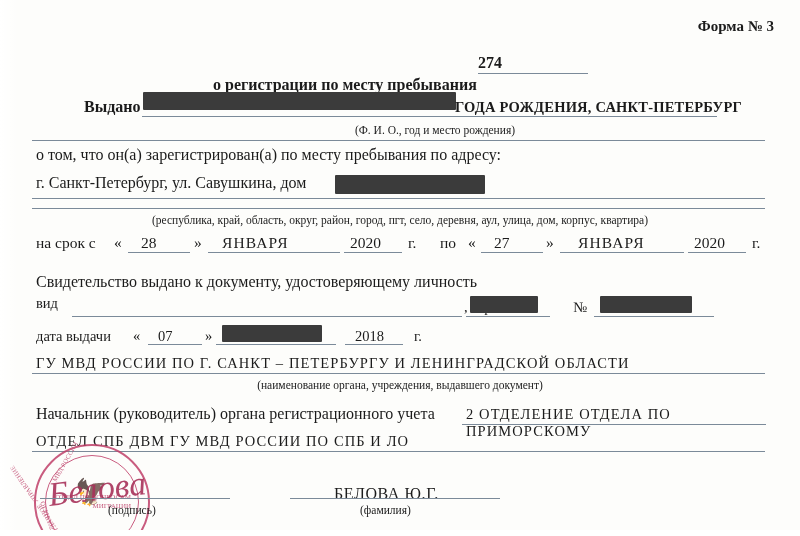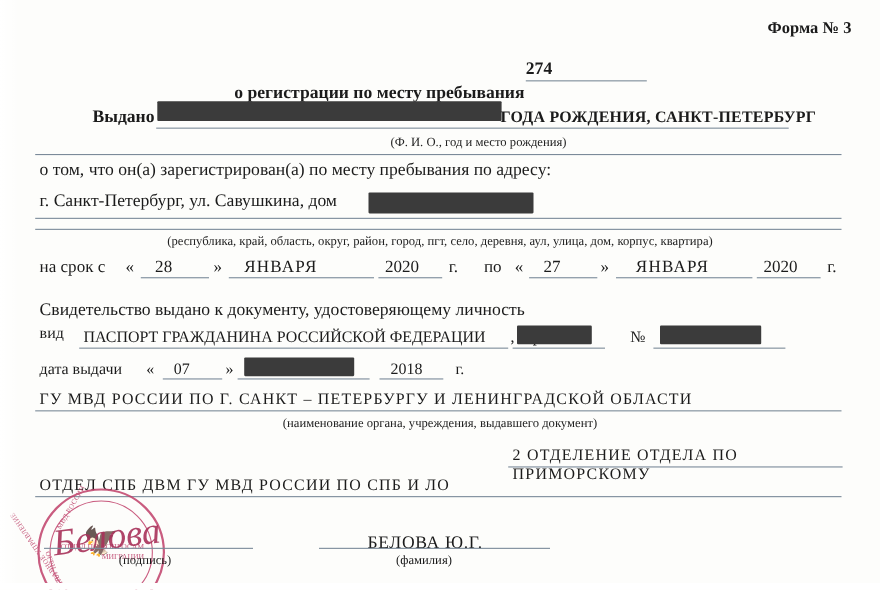--- a/index.html
+++ b/index.html
@@ -217,21 +217,20 @@
   <div class="date-label" style="left:546px; top:234px;">»</div>
   <div class="date-label spaced" style="left:578px; top:234px;">ЯНВАРЯ</div>
   <div class="rule" style="left:560px; top:252px; width:124px;"></div>
   <div class="date-label" style="left:694px; top:234px;">2020</div>
   <div class="rule" style="left:688px; top:252px; width:58px;"></div>
   <div class="date-label" style="left:752px; top:234px;">г.</div>
 
   <div class="line-text" style="left:36px; top:273px;">Свидетельство выдано к документу, удостоверяющему личность</div>
 
   <div class="small-label" style="left:36px; top:295px;">вид</div>
-  <div class="small-label" style="left:76px; top:299px;">ПАСПОРТ ГРАЖДАНИНА РОССИЙСКОЙ ФЕДЕРАЦИИ</div>
   <div class="rule" style="left:72px; top:316px; width:390px;"></div>
   <div class="small-label" style="left:464px; top:299px;">, серия</div>
   <div class="redact" style="left:470px; top:296px; width:68px; height:17px;"></div>
   <div class="rule" style="left:466px; top:316px; width:84px;"></div>
   <div class="small-label" style="left:573px; top:299px;">№</div>
   <div class="redact" style="left:600px; top:296px; width:92px; height:17px;"></div>
   <div class="rule" style="left:594px; top:316px; width:120px;"></div>
 
   <div class="small-label" style="left:36px; top:328px;">дата выдачи</div>
   <div class="small-label" style="left:133px; top:328px;">«</div>
@@ -241,20 +240,21 @@
   <div class="redact" style="left:222px; top:325px; width:100px; height:17px;"></div>
   <div class="rule" style="left:216px; top:344px; width:120px;"></div>
   <div class="small-label" style="left:355px; top:328px;">2018</div>
   <div class="rule" style="left:345px; top:344px; width:58px;"></div>
   <div class="small-label" style="left:414px; top:328px;">г.</div>
 
   <div class="small-label spaced" style="left:36px; top:355px;">ГУ  МВД  РОССИИ  ПО  Г. САНКТ – ПЕТЕРБУРГУ  И  ЛЕНИНГРАДСКОЙ ОБЛАСТИ</div>
   <div class="rule" style="left:32px; top:373px; width:733px;"></div>
   <div class="caption" style="left:170px; top:379px; width:460px;">(наименование органа, учреждения, выдавшего документ)</div>
 
+  <div class="line-text" style="left:36px; top:405px;">Начальник (руководитель) органа регистрационного учета</div>
   <div class="small-label spaced" style="left:466px; top:406px;">2 ОТДЕЛЕНИЕ ОТДЕЛА  ПО ПРИМОРСКОМУ</div>
   <div class="rule" style="left:462px; top:424px; width:304px;"></div>
 
   <div class="small-label spaced" style="left:36px; top:433px;">ОТДЕЛ СПБ ДВМ  ГУ  МВД РОССИИ  ПО СПБ  И  ЛО</div>
   <div class="rule" style="left:32px; top:451px; width:733px;"></div>
 
   <div class="stamp">
     <div class="eagle">🦅</div>
     <div class="stamp-center">ОТДЕЛ ПО ВОПРОСАМ МИГРАЦИИ</div>
     <div class="stamp-text">

